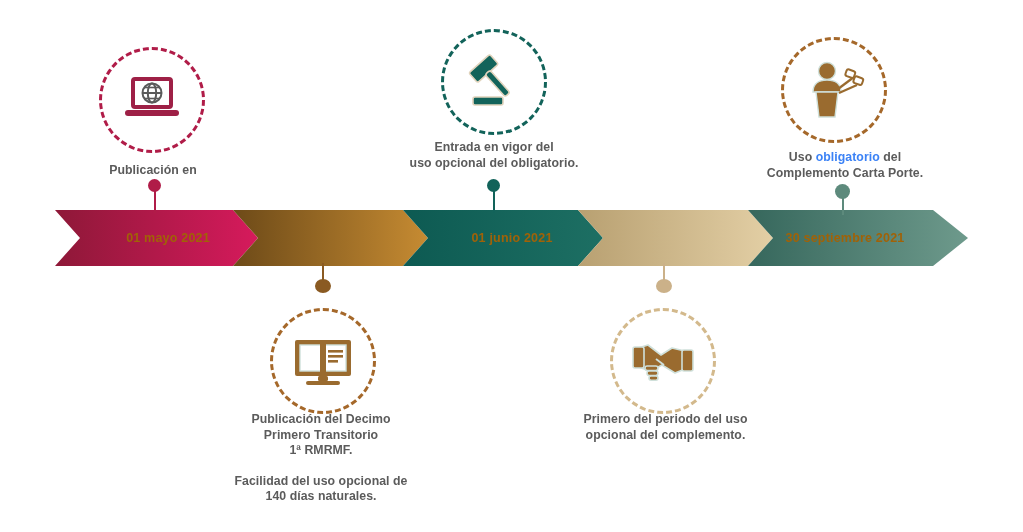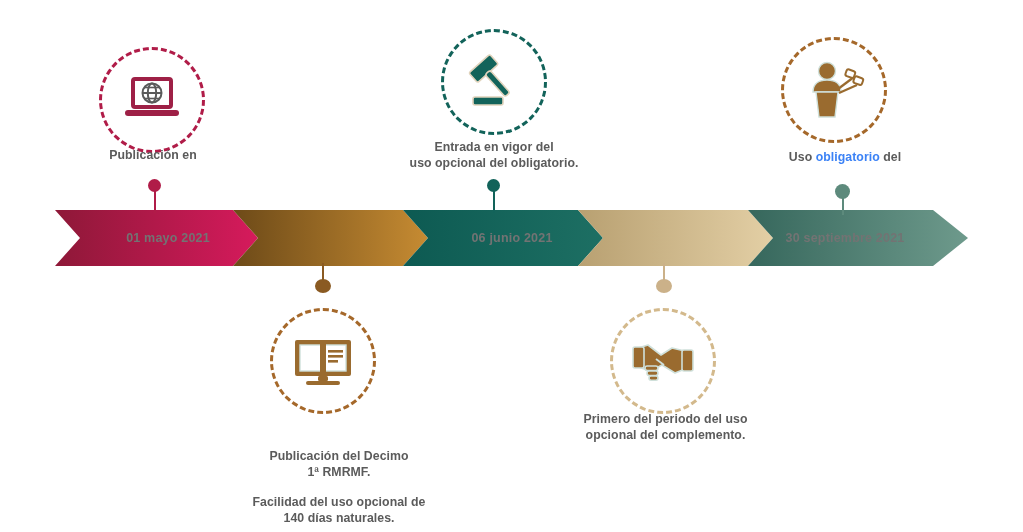--- a/index.html
+++ b/index.html
@@ -26,21 +26,21 @@
     width: 913px;
     height: 56px;
   }
   .timeline-svg { display: block; }
 
   .seg-label {
     position: absolute;
     top: 229px;
     height: 18px;
     line-height: 18px;
-    color: #737373;
+    color: #a16207;
     font-size: 12.5px;
     font-weight: bold;
     letter-spacing: 0.2px;
     text-align: center;
     white-space: nowrap;
     pointer-events: none;
   }
 
   
   .connector {
@@ -119,39 +119,39 @@
 
       <path d="M348,0 H523 L548,28 L523,56 H348 L373,28 Z" fill="url(#g2)"></path>
 
       <path d="M523,0 H693 L718,28 L693,56 H523 L548,28 Z" fill="url(#g3)"></path>
 
       <path d="M693,0 H878 L913,28 L878,56 H693 L718,28 Z" fill="url(#g4)"></path>
     </svg>
   </div>
 
   <div class="seg-label" style="left:78px;width:180px;">01 mayo 2021</div>
-  <div class="seg-label" style="left:422px;width:180px;">06 junio 2021</div>
+  <div class="seg-label" style="left:422px;width:180px;">01 junio 2021</div>
   <div class="seg-label" style="left:745px;width:200px;">30 septiembre 2021</div>
 
   <div class="connector" style="left:154px;top:185px;height:28px;background:#b01c48;"></div>
   <div class="conn-dot" style="left:148px;top:179px;width:13px;height:13px;background:#b01c48;"></div>
 
   <div class="icon-circle" style="left:99px;top:47px;width:106px;height:106px;border:3px dashed #b01c48;">
     <svg width="58" height="48" viewBox="0 0 58 48">
       <rect x="10" y="3" width="38" height="28" rx="2" fill="none" stroke="#9e2046" stroke-width="4"></rect>
       <rect x="2" y="34" width="54" height="6" rx="3" fill="#9e2046"></rect>
       <circle cx="29" cy="17" r="9.5" fill="none" stroke="#5b5b5b" stroke-width="2"></circle>
       <ellipse cx="29" cy="17" rx="4.2" ry="9.5" fill="none" stroke="#5b5b5b" stroke-width="2"></ellipse>
       <line x1="19.5" y1="17" x2="38.5" y2="17" stroke="#5b5b5b" stroke-width="2"></line>
       <line x1="21" y1="11.5" x2="37" y2="11.5" stroke="#5b5b5b" stroke-width="1.6"></line>
       <line x1="21" y1="22.5" x2="37" y2="22.5" stroke="#5b5b5b" stroke-width="1.6"></line>
     </svg>
   </div>
 
-  <div class="caption" style="left:77px;top:148px;width:152px;">
+  <div class="caption" style="left:77px;top:163px;width:152px;">
     <p>Publicación en</p>
   </div>
 
   <div class="connector" style="left:493px;top:185px;height:28px;background:#12635a;"></div>
   <div class="conn-dot" style="left:487px;top:179px;width:13px;height:13px;background:#12635a;"></div>
 
   <div class="icon-circle" style="left:441px;top:29px;width:106px;height:106px;border:3px dashed #12635a;">
     <svg width="58" height="56" viewBox="0 0 58 56">
       <g transform="rotate(-42 29 26)">
         <rect x="15" y="4" width="28" height="13" rx="2" fill="#12635a" stroke="#e0d3bc" stroke-width="1.6"></rect>
@@ -178,20 +178,21 @@
         <line x1="36" y1="30" x2="52" y2="18"></line>
         <line x1="37" y1="34" x2="55" y2="26"></line>
       </g>
       <rect x="44" y="11" width="9" height="7" rx="2" fill="#fff" stroke="#9a6b2f" stroke-width="2" transform="rotate(20 48 14)"></rect>
       <rect x="52" y="18" width="9" height="7" rx="2" fill="#fff" stroke="#9a6b2f" stroke-width="2" transform="rotate(20 56 21)"></rect>
     </svg>
   </div>
 
   <div class="caption" style="left:739px;top:150px;width:212px;">
     <p><span>Uso </span><span class="hl">obligatorio</span><span> del</span></p>
+    <p>Complemento Carta Porte.</p>
   </div>
 
   <div class="connector" style="left:322px;top:263px;height:22px;background:#8a5a22;"></div>
   <div class="conn-dot" style="left:315px;top:279px;width:16px;height:14px;background:#8a5a22;"></div>
 
   <div class="icon-circle" style="left:270px;top:308px;width:106px;height:106px;border:3px dashed #a5682a;">
     <svg width="62" height="52" viewBox="0 0 62 52">
       <rect x="3" y="5" width="56" height="36" rx="2" fill="#9a6b2f"></rect>
       <rect x="8" y="10" width="22" height="26" fill="#ffffff" stroke="#cfe0da" stroke-width="1.4"></rect>
       <rect x="32" y="10" width="22" height="26" fill="#ffffff" stroke="#cfe0da" stroke-width="1.4"></rect>
@@ -199,22 +200,23 @@
       <g fill="#9a6b2f">
         <rect x="36" y="15" width="15" height="2.6"></rect>
         <rect x="36" y="20" width="15" height="2.6"></rect>
         <rect x="36" y="25" width="10" height="2.6"></rect>
       </g>
       <rect x="26" y="41" width="10" height="5" rx="1.5" fill="#9a6b2f"></rect>
       <rect x="14" y="46" width="34" height="4" rx="2" fill="#9a6b2f"></rect>
     </svg>
   </div>
 
-  <div class="caption" style="left:229px;top:412px;width:220px;margin-top:37px;">
+  <div class="caption" style="left:211px;top:412px;width:220px;">
     <p>Publicación del Decimo</p>
+    <p>Primero Transitorio</p>
     <p>1ª RMRMF.</p>
     <p class="gap">Facilidad del uso opcional de</p>
     <p>140 días naturales.</p>
   </div>
 
   <div class="connector" style="left:663px;top:263px;height:22px;background:#cbb189;"></div>
   <div class="conn-dot" style="left:656px;top:279px;width:16px;height:14px;background:#cbb189;"></div>
 
   <div class="icon-circle" style="left:610px;top:308px;width:106px;height:106px;border:3px dashed #d3b98c;">
     <svg width="64" height="44" viewBox="0 0 64 44">

